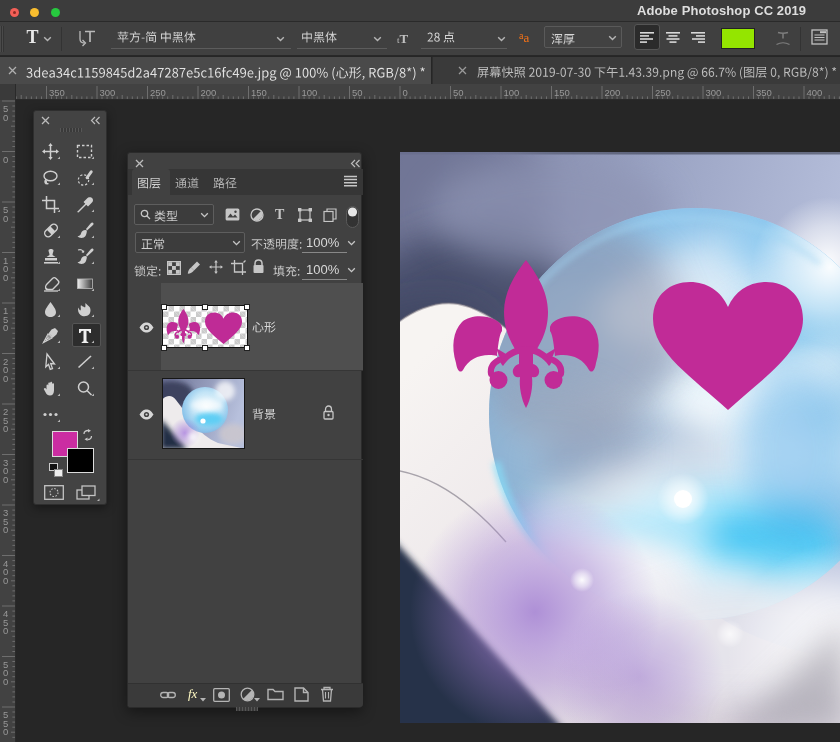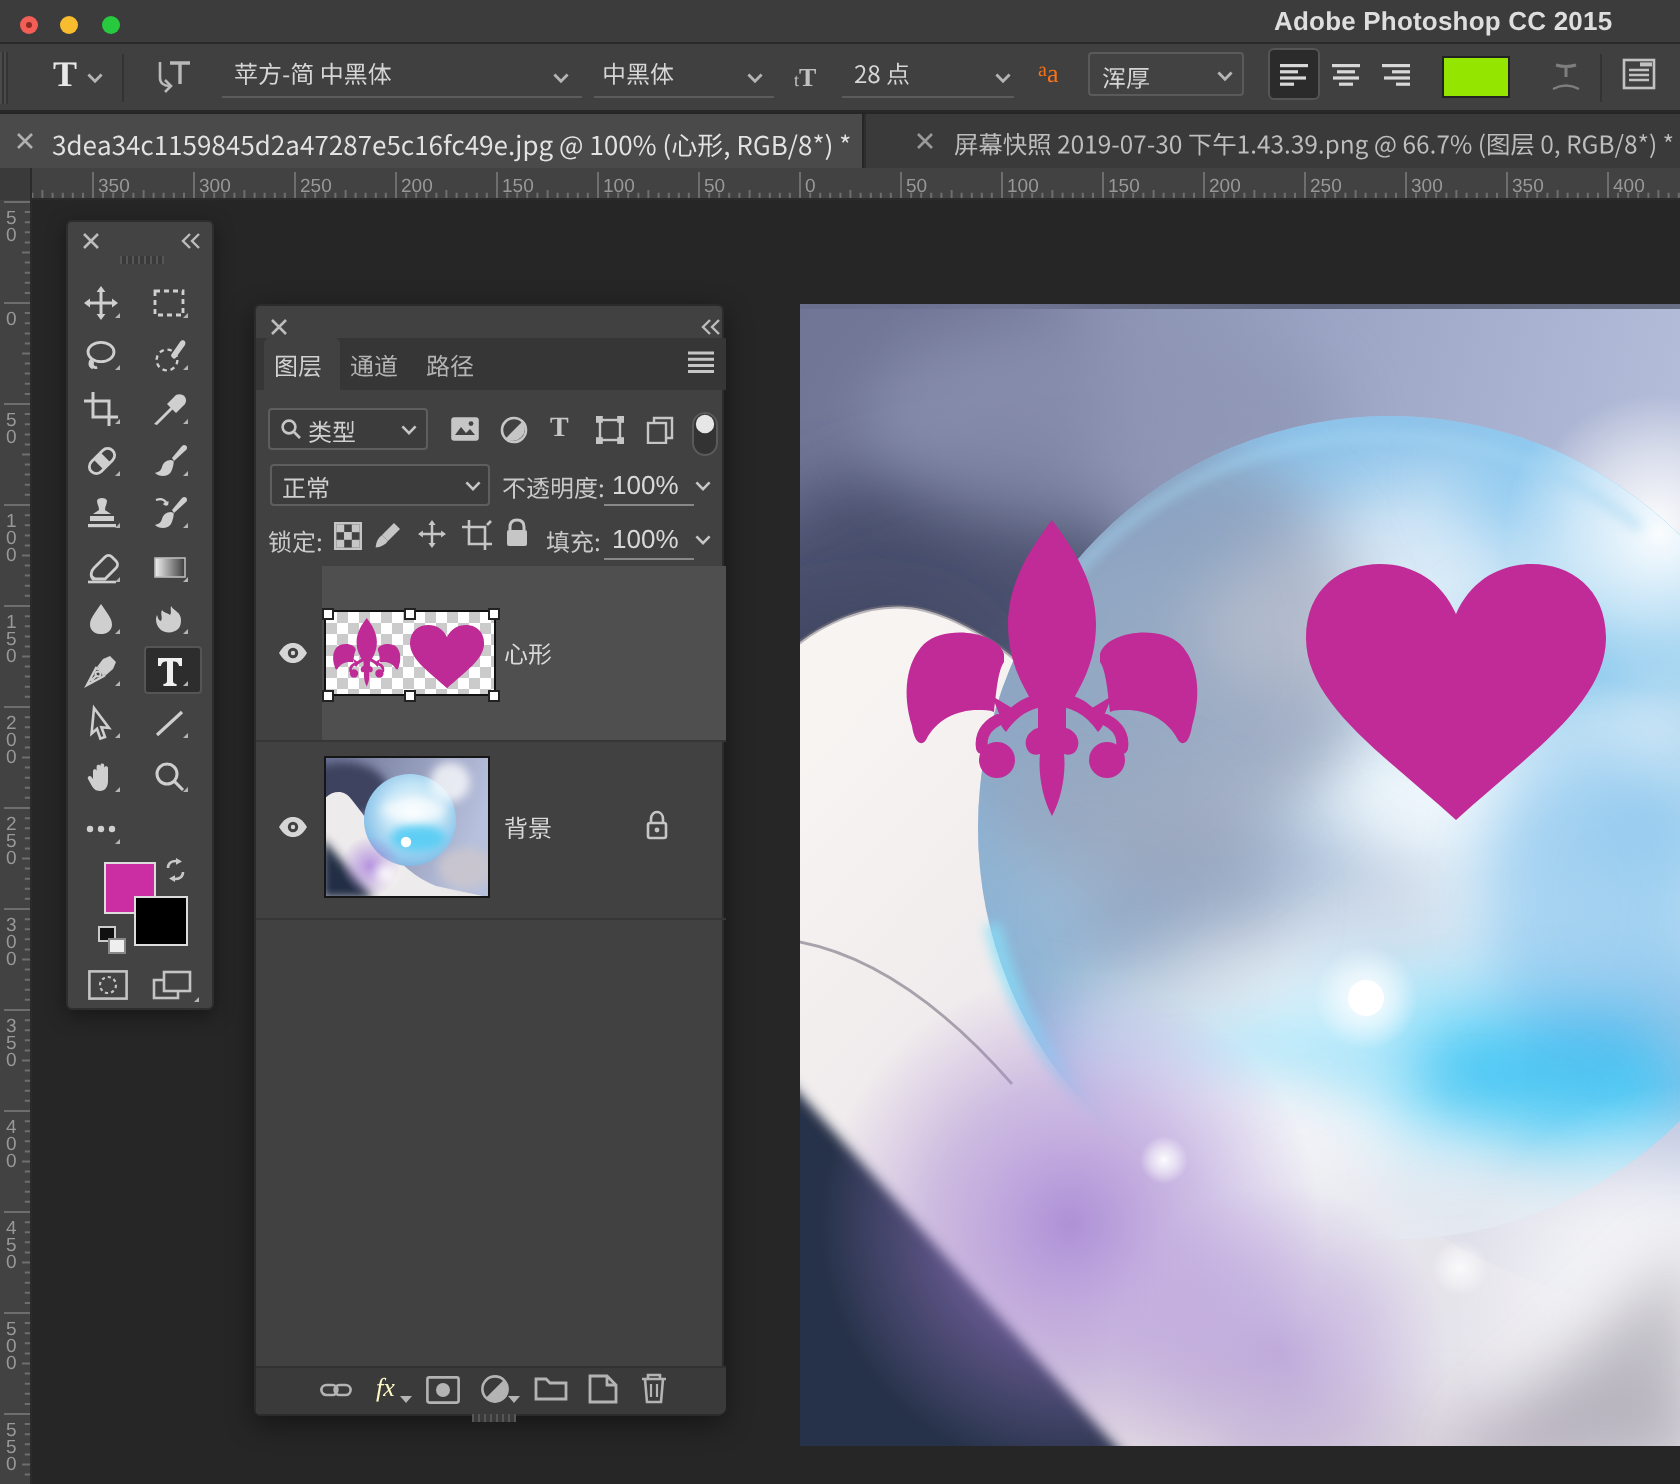--- a/index.html
+++ b/index.html
@@ -5,21 +5,21 @@
 font-family:"Liberation Sans",sans-serif;-webkit-font-smoothing:antialiased}
 .abs{position:absolute}
 #app{position:relative;width:840px;height:742px;background:#262626}
 </style></head><body>
 <div id="app">
 <div class="abs" style="left:0;top:0;width:840px;height:22px;background:#3c3c3c;border-bottom:1px solid #2a2a2a">
 <div class="abs" style="left:10px;top:8px;width:9px;height:9px;border-radius:50%;background:#f35f57"></div>
 <div class="abs" style="left:13px;top:11px;width:3px;height:3px;border-radius:50%;background:#8c2b24"></div>
 <div class="abs" style="left:30px;top:8px;width:9px;height:9px;border-radius:50%;background:#f8bd2f"></div>
 <div class="abs" style="left:51px;top:8px;width:9px;height:9px;border-radius:50%;background:#27c93f"></div>
-<div class="abs" style="left:637px;top:3px;font-size:13px;font-weight:bold;color:#dedede;letter-spacing:0.1px">Adobe Photoshop CC 2015</div>
+<div class="abs" style="left:637px;top:3px;font-size:13px;font-weight:bold;color:#dedede;letter-spacing:0.1px">Adobe Photoshop CC 2019</div>
 </div>
     <div class="abs" style="left:0;top:22px;width:840px;height:34px;background:#404040;border-bottom:1px solid #282828">
       <div class="abs" style="left:0;top:4px;width:4px;height:26px;background:repeating-linear-gradient(90deg,#4a4a4a 0,#4a4a4a 1px,#343434 1px,#343434 2px)"></div>
       <div class="abs" style="left:25px;top:7px;width:15px;height:17px;color:#e8e8e8;font-size:18px;font-weight:bold;font-family:Liberation Serif,serif;line-height:17px;text-align:center">T</div>
       <svg class="abs" style="left:43px;top:14px" width="9" height="6">
         <path d="M1.2 1.2 L4.5 4.6 L7.8 1.2" stroke="#b5b5b5" stroke-width="1.4" fill="none"></path>
       </svg>
       <div class="abs" style="left:61px;top:5px;width:1px;height:24px;background:#333"></div>
       <svg class="abs" style="left:77px;top:6px" width="20" height="20" viewBox="0 0 20 20">
 <g stroke="#b9b9b9" fill="none">

